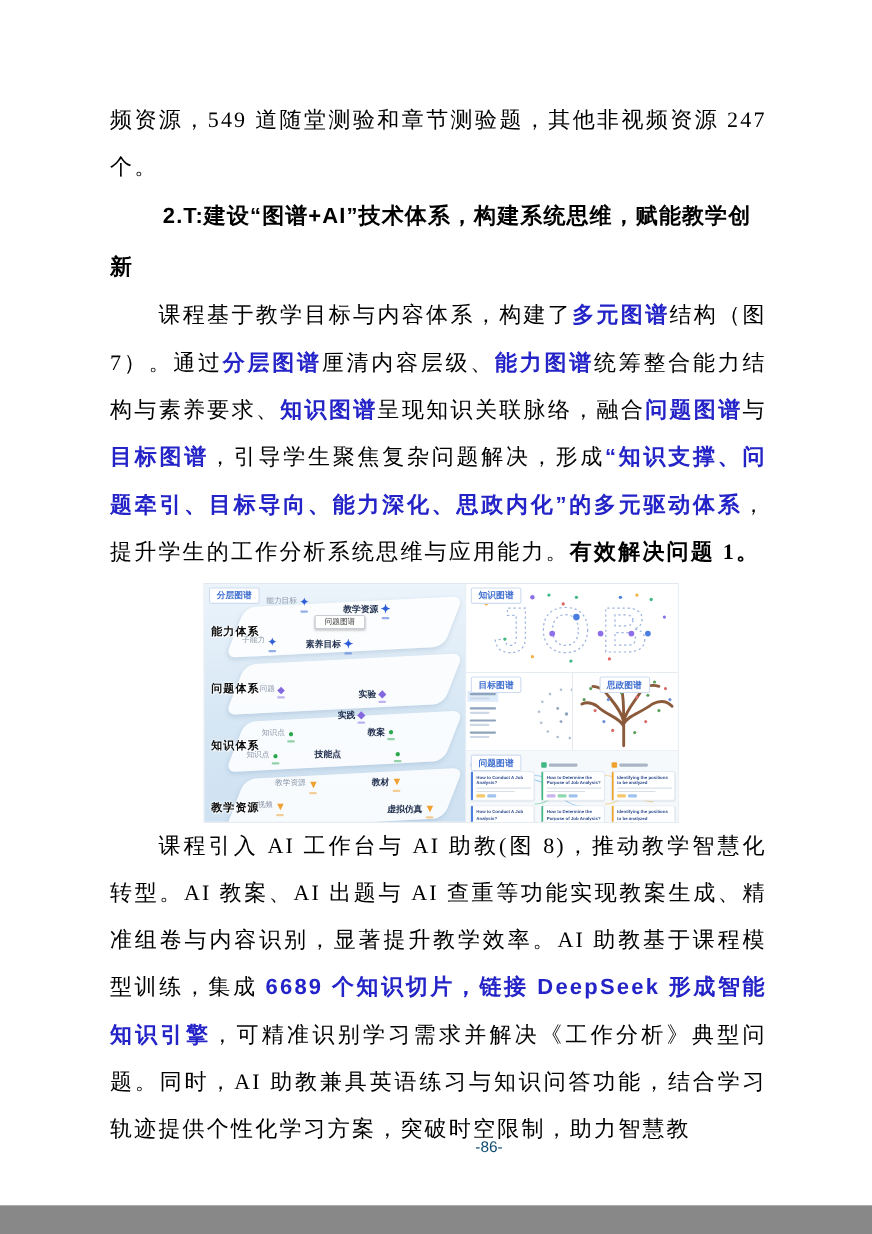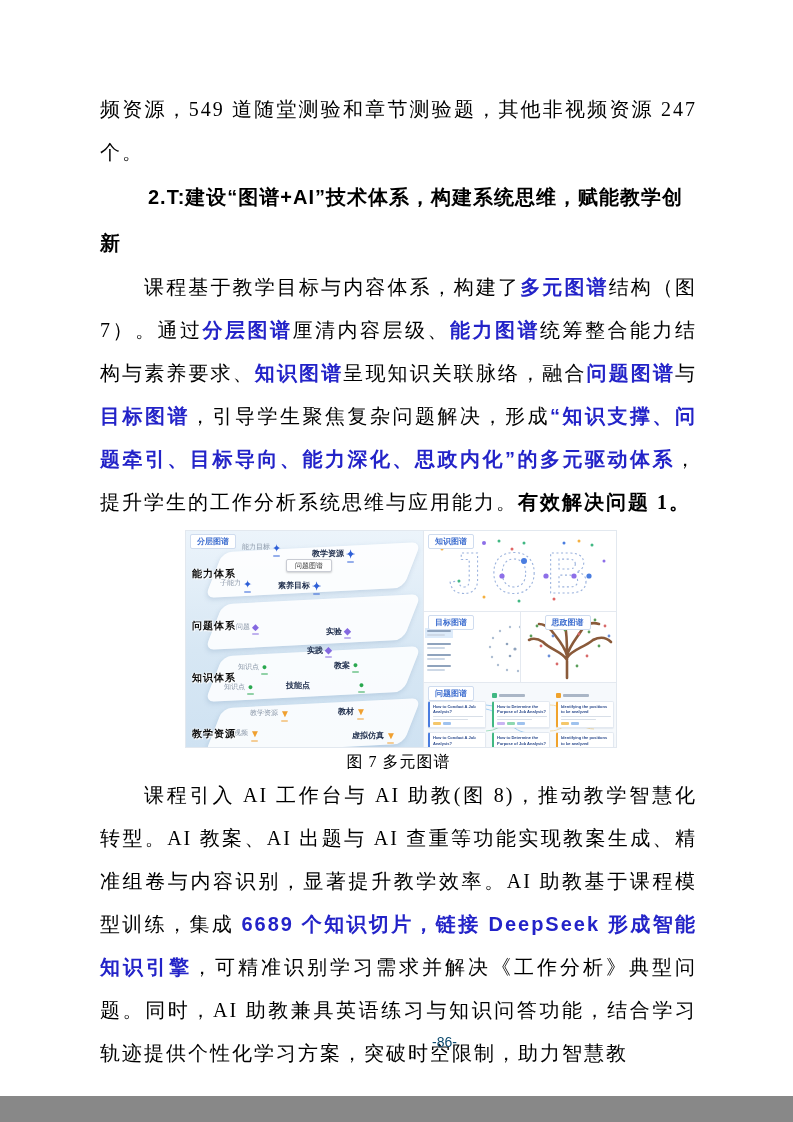--- a/index.html
+++ b/index.html
@@ -337,21 +337,20 @@
             </div>
             <div class="pg-card" style="border-left-color:#f0a32c;">
               <div class="pg-title">Identifying the positions to be analyzed</div>
 
             </div>
           </div>
         </div>
       </div>
     </div>
 
-    <p class="caption">图 7 多元图谱</p>
 
 
     <p class="body-par ind"><span>课程引入 AI 工作台与 AI 助教(图 8)，推动教学智慧化转型。AI 教案、AI 出题与 AI 查重等功能实现教案生成、精准组卷与内容识别，显著提升教学效率。AI 助教基于课程模型训练，集成 </span><span class="blue">6689 个知识切片，链接 DeepSeek 形成智能知识引擎</span><span>，可精准识别学习需求并解决《工作分析》典型问题。同时，AI 助教兼具英语练习与知识问答功能，结合学习轨迹提供个性化学习方案，突破时空限制，助力智慧教</span></p>
 
   </div>
 
   <div class="pageno">-86-</div>
 </div>
 
 </body></html>

